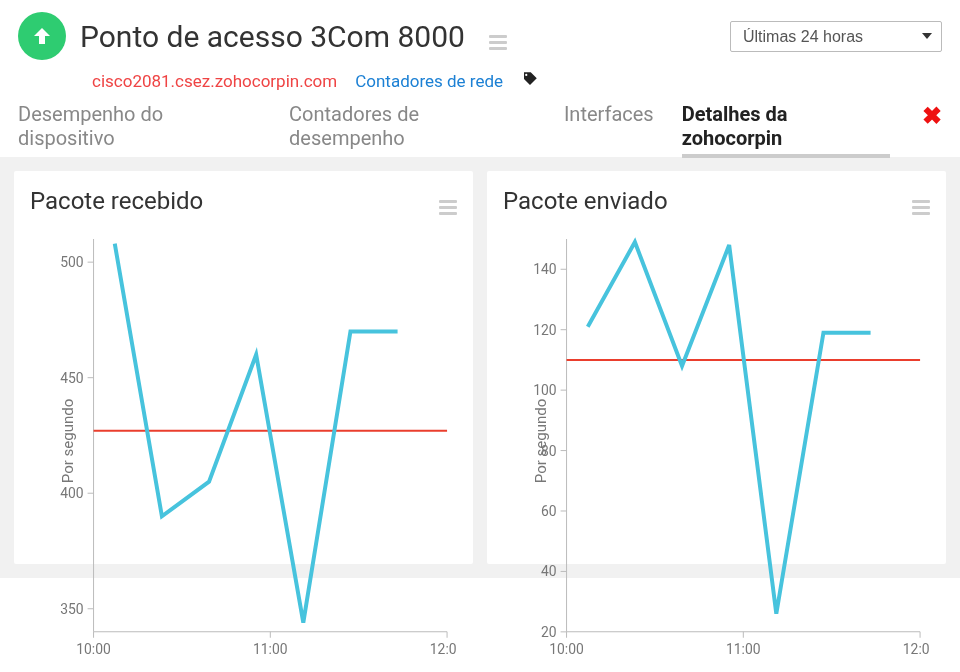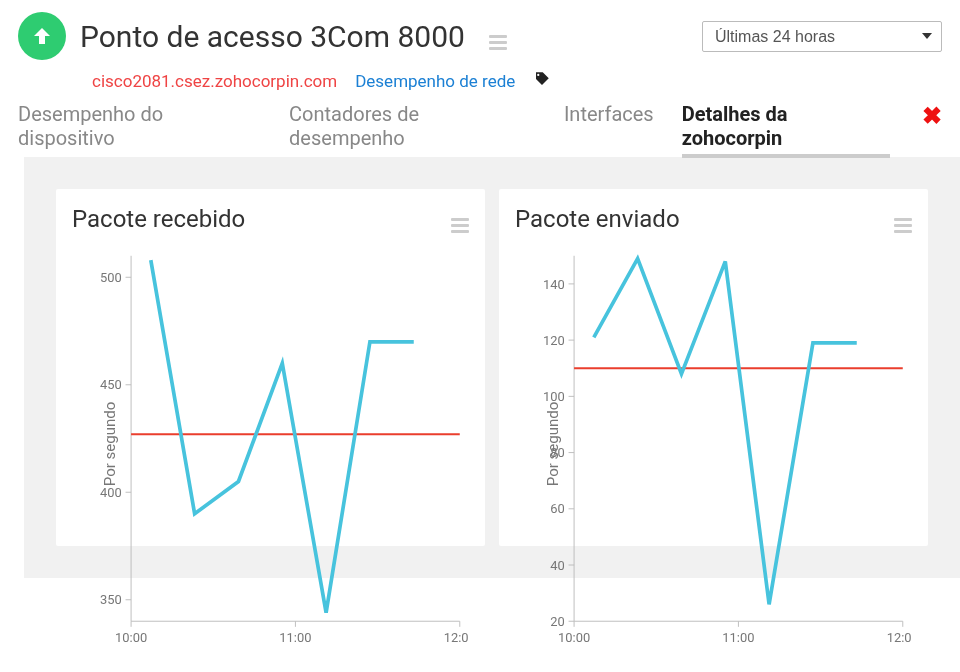--- a/index.html
+++ b/index.html
@@ -8,35 +8,35 @@
 
   .header { padding: 12px 18px 0 18px; display: flex; flex-direction: column; }
   .title-row { display: flex; align-items: center; gap: 14px; }
   .status-circle { width: 48px; height: 48px; border-radius: 50%; background: #2ecc71; display: flex; align-items: center; justify-content: center; }
   .status-circle svg { width: 24px; height: 24px; fill: #fff; }
   .page-title { font-size: 30px; color: #333; font-weight: 400; }
   .title-menu { color: #ccc; margin-left: 10px; cursor: pointer; }
   .menu-icon { display: inline-flex; flex-direction: column; gap: 3px; }
   .menu-icon span { display: block; width: 18px; height: 3px; background: #ccc; border-radius: 1px; }
   .time-select-wrap { margin-left: auto; }
-  .time-select { border: 1px solid #bbb; border-radius: 2px; padding: 6px 32px 6px 12px; font-size: 16px; color: #555; background: #fff; appearance: none; width: 240px; position: relative; }
+  .time-select { border: 1px solid #bbb; border-radius: 2px; padding: 6px 32px 6px 12px; font-size: 16px; color: #555; background: #fff; appearance: none; width: 212px; position: relative; }
   .select-wrap { position: relative; display: inline-block; }
   .select-wrap::after { content: ""; position: absolute; right: 10px; top: 50%; transform: translateY(-50%); width: 0; height: 0; border-left: 5px solid transparent; border-right: 5px solid transparent; border-top: 6px solid #333; pointer-events: none; }
 
   .sub-row { margin: 10px 0 10px 74px; display: flex; align-items: center; gap: 18px; font-size: 17px; }
   .host { color: #ef4444; }
   .device-link { color: #1c80d4; cursor: pointer; }
   .tag-icon svg { width: 18px; height: 18px; fill: #222; }
 
   .tabs { display: flex; gap: 28px; padding: 0 18px; color: #888; font-size: 20px; align-items: flex-start; }
   .tab { cursor: pointer; padding-bottom: 4px; }
   .tab.active { color: #222; font-weight: 700; border-bottom: 4px solid #ccc; margin-bottom: -1px; }
   .close-x { color: #e11; font-size: 24px; font-weight: 700; cursor: pointer; padding-left: 4px; }
 
-  .content { background: #f1f1f1; padding: 32px; display: flex; gap: 14px; height: 421px; margin-left: 24px; }
+  .content { background: #f1f1f1; padding: 14px; display: flex; gap: 14px; height: 421px; }
   .card { background: #fff; flex: 1 1 0; border-radius: 2px; padding: 16px 16px 8px 16px; display: flex; flex-direction: column; }
   .card-head { display: flex; align-items: center; justify-content: space-between; margin-bottom: 6px; }
   .card-title { font-size: 24px; color: #333; }
   .chart-wrap { position: relative; flex: 1 1 auto; }
   .chart-wrap svg { width: 100%; height: 100%; }
   .axis-label-y { position: absolute; left: -4px; top: 50%; transform: translateY(-50%) rotate(-90deg); transform-origin: center; font-size: 15px; color: #777; white-space: nowrap; }
   .tick-text { font-size: 14px; fill: #777; }
   .axis-line { stroke: #bbb; stroke-width: 1; }
   .series-line { stroke: #47c3dd; stroke-width: 4; fill: none; stroke-linejoin: miter; }
   .threshold-line { stroke: #ea3e2d; stroke-width: 2; fill: none; }
@@ -62,21 +62,21 @@
     <div class="time-select-wrap">
       <span class="select-wrap">
         <select class="time-select">
           <option>Últimas 24 horas</option>
         </select>
       </span>
     </div>
   </div>
   <div class="sub-row">
     <span class="host">cisco2081.csez.zohocorpin.com</span>
-    <span class="device-link">Desempenho de rede</span>
+    <span class="device-link">Contadores de rede</span>
     <span class="tag-icon">
       <svg viewBox="0 0 24 24">
           <path d="M21 11l-8-8H4v9l8 8 9-9zM7 8a1.5 1.5 0 110-3 1.5 1.5 0 010 3z"></path>
         </svg>
     </span>
   </div>
 </div>
 
 <div class="tabs">
   <div class="tab">Desempenho do dispositivo</div>

